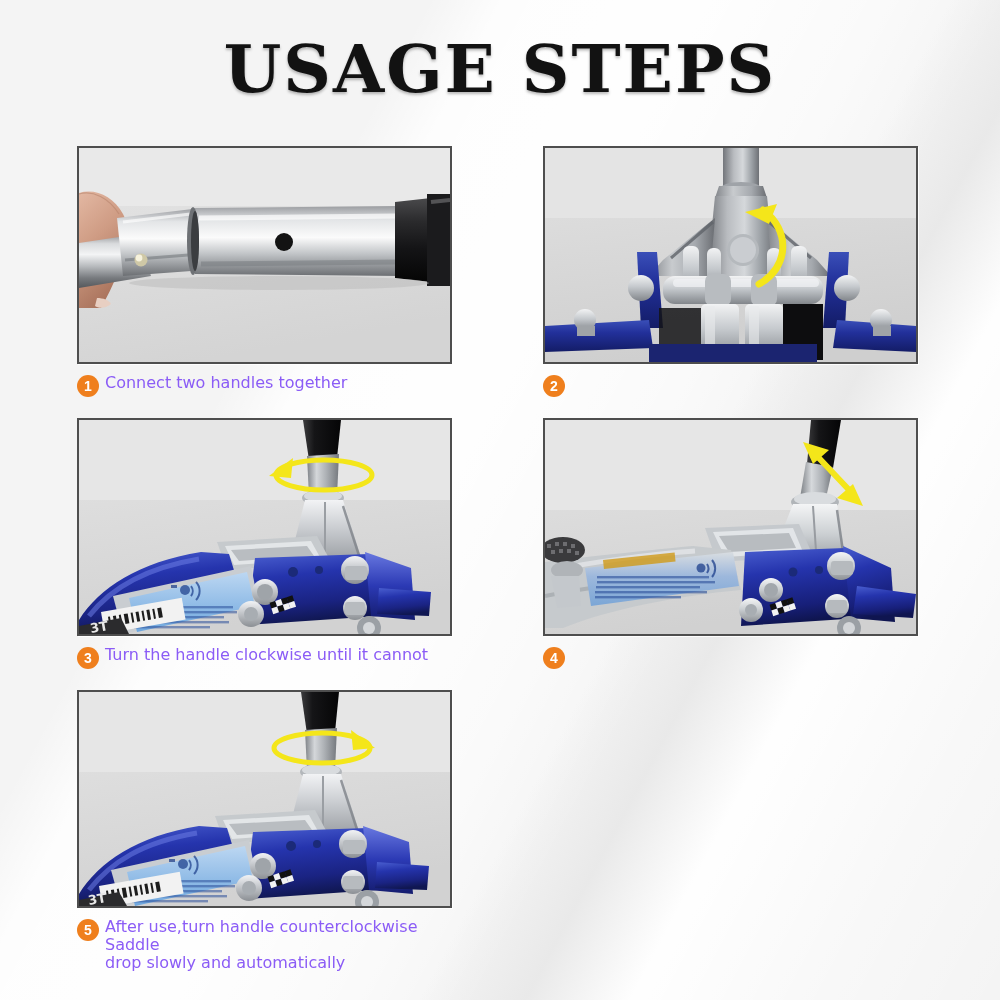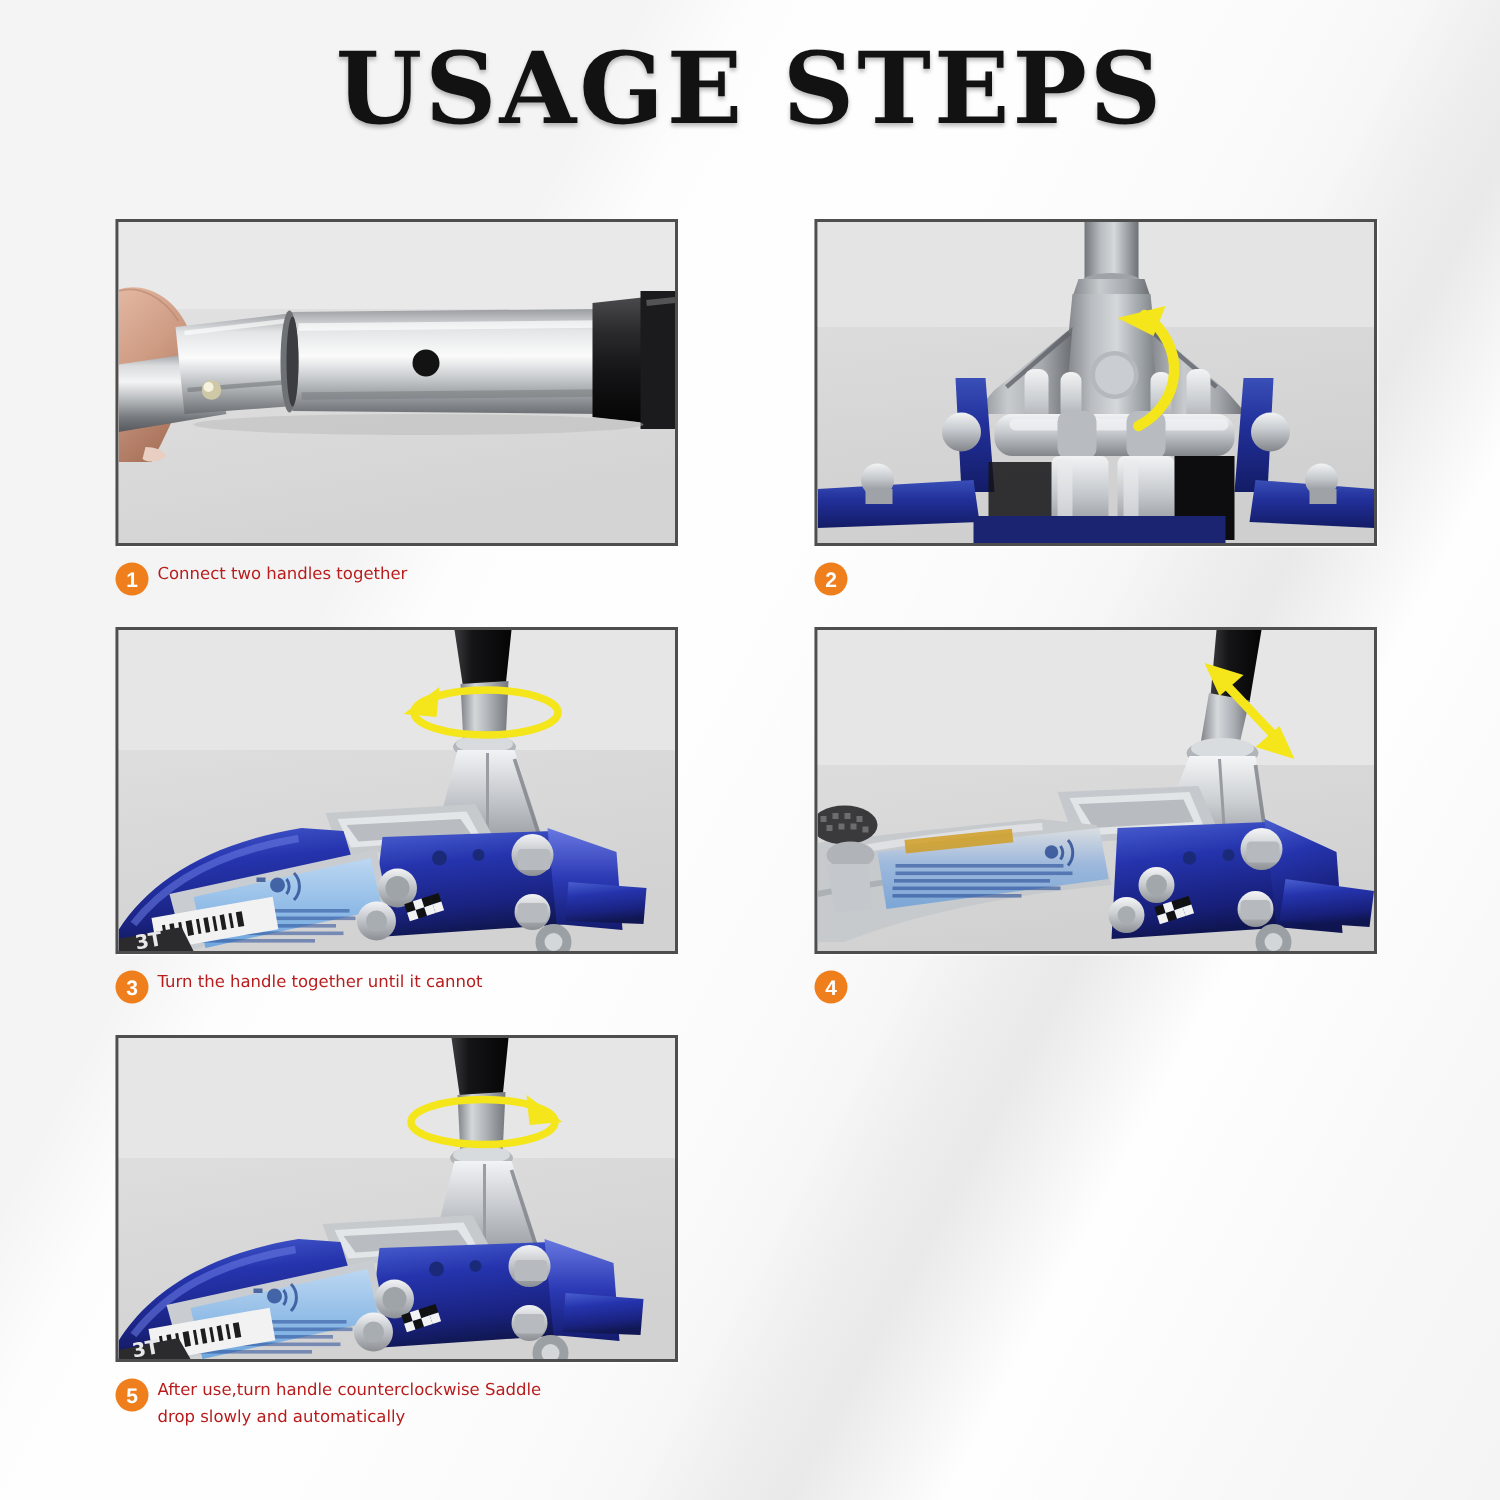--- a/index.html
+++ b/index.html
@@ -30,21 +30,21 @@
         rgba(236,236,236,0) 62%,
         rgba(232,232,232,.9) 69%,
         rgba(255,255,255,.95) 76%,
         rgba(255,255,255,.4) 88%,
         rgba(255,255,255,0) 100%);
   }
   .page{position:absolute;inset:0;}
 
   h1.title{
     position:absolute;
-    top:20px;left:0;width:1000px;
+    top:30px;left:0;width:1000px;
     margin:0;
     text-align:center;
     font-family:"DejaVu Serif","Liberation Serif",serif;
     font-weight:bold;
     font-size:66px;
     letter-spacing:2px;
     color:#121212;
     text-shadow:0 2px 3px rgba(0,0,0,.28);
     white-space:pre;
   }
@@ -78,23 +78,23 @@
     flex:0 0 auto;
     width:22px;height:22px;border-radius:50%;
     background:#ef7f1d;
     color:#fff;
     font-size:14px;font-weight:bold;
     line-height:22px;text-align:center;
     margin-top:1px;
   }
   .cap-text{
     margin-left:6px;
-    font-size:11px;
+    font-size:16px;
     line-height:18px;
-    color:#b91c1c;
+    color:#8b5cf6;
     font-family:"DejaVu Sans","Liberation Sans",sans-serif;
     white-space:pre-line;
   }
   .cell.c2 .caption,.cell.c4 .caption{width:390px;}
 </style>
 </head>
 <body>
 
 <div class="bg-diag"></div>
 <div class="bg-diag2"></div>
@@ -405,21 +405,21 @@
           <circle cx="290" cy="208" r="6" fill="#d4d7da"></circle>
 
           <g>
             <ellipse cx="245" cy="55" rx="48" ry="15" fill="none" stroke="#f4e61a" stroke-width="5"></ellipse>
             <path d="M190,56 L214,38 L212,58 Z" fill="#f4e61a"></path>
           </g>
         </svg>
       </div>
       <div class="caption">
         <div class="badge">3</div>
-        <div class="cap-text">Turn the handle together until it cannot</div>
+        <div class="cap-text">Turn the handle clockwise until it cannot</div>
       </div>
     </div>
 
     <div class="cell c4">
       <div class="photo">
         <svg viewBox="0 0 371 214" preserveAspectRatio="none">
           <defs>
             <linearGradient id="p4bg" x1="0" y1="0" x2="0.25" y2="1">
               <stop offset="0" stop-color="#e4e4e4"></stop>
                 <stop offset="1" stop-color="#d1d1d1"></stop>

